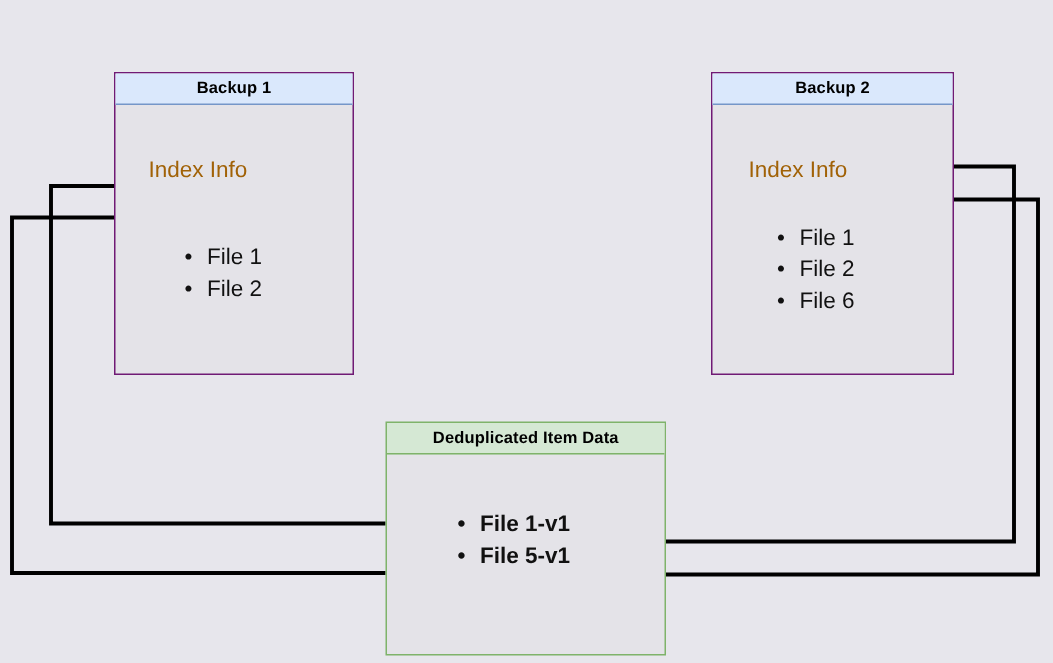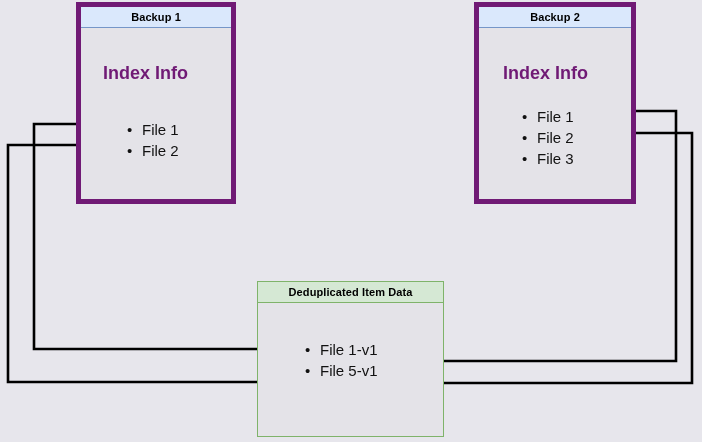--- a/index.html
+++ b/index.html
@@ -26,21 +26,22 @@
     width: 702px;
     height: 442px;
     pointer-events: none;
   }
   .box {
     position: absolute;
     box-sizing: border-box;
     background: #e4e3e8;
   }
   .box-blue {
-    border: 5px solid #701a75;
+    border: 1px solid #701a75;
+    margin-top: 46px;
   }
   .box-green {
     border: 1px solid #7fb36a;
     padding-left: 19px;
   }
   .box-title {
     position: absolute;
     box-sizing: border-box;
     left: 0;
     top: 0;
@@ -57,24 +58,23 @@
   .title-blue {
     background: #dae8fc;
     border-bottom: 1px solid #7596c8;
   }
   .title-green {
     background: #d5e8d4;
     border-bottom: 1px solid #7fb36a;
   }
   .index-label {
     position: absolute;
-    font-size: 18px;
-    color: #701a75;
+    font-size: 15px;
+    color: #a16207;
     white-space: nowrap;
-    font-weight: bold;
   }
   .file-list {
     position: absolute;
     margin: 0;
     padding: 0;
     list-style: none;
   }
   .file-list li {
     font-size: 15px;
     color: #111;
@@ -129,25 +129,25 @@
       <li>File 2</li>
     </ul>
   </div>
 
   <div class="box box-blue" style="left:474px; top:2px; width:162px; height:202px;text-align:center;">
     <div class="box-title title-blue">Backup 2</div>
     <div class="index-label" style="left:24px; top:56px;">Index Info</div>
     <ul class="file-list" style="left:42px; top:99px;">
       <li>File 1</li>
       <li>File 2</li>
-      <li>File 3</li>
+      <li>File 6</li>
     </ul>
   </div>
 
   <div class="box box-green" style="left:257px; top:281px; width:187px; height:156px;">
     <div class="box-title title-green">Deduplicated Item Data</div>
-    <ul class="file-list" style="left:46px; top:57px;">
+    <ul class="file-list" style="left:46px; top:57px;font-weight:bold;">
       <li>File 1-v1</li>
       <li>File 5-v1</li>
     </ul>
   </div>
 
 </div>
 
 </body></html>

